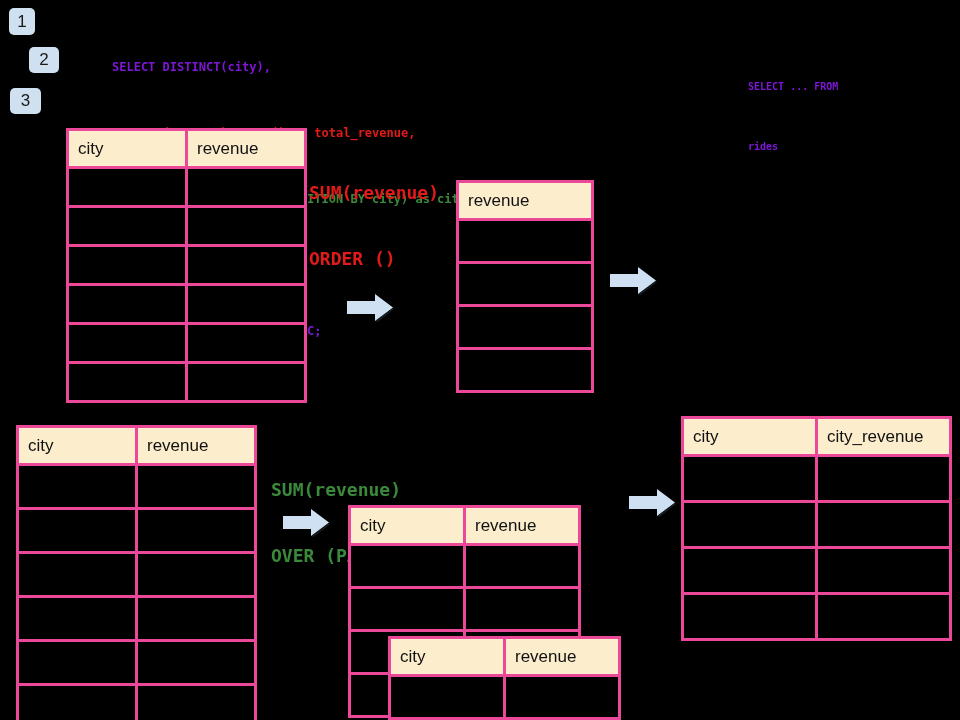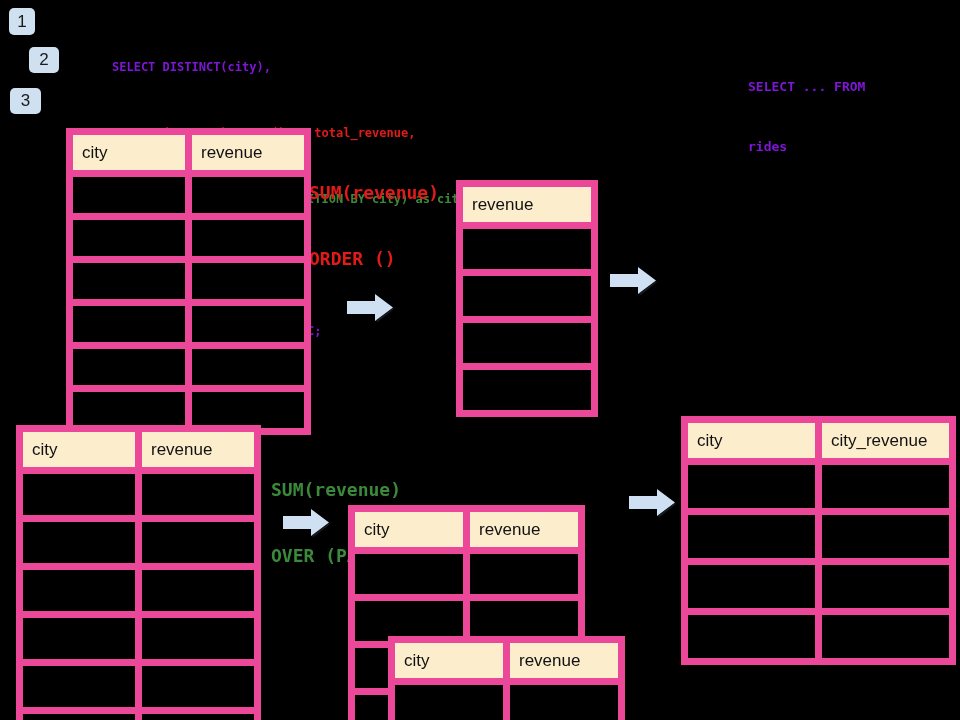--- a/index.html
+++ b/index.html
@@ -48,21 +48,21 @@
 
   
   .tbl{
     position:absolute;
     border-collapse:collapse;
     table-layout:fixed;
     background:#000;
     border:1px solid #8d8d8d;
   }
   .tbl td{
-    border:7px solid #ec4899;
+    border:3px solid #ec4899;
     padding:0;
     height:36px;
     background:#000000;
   }
   .tbl td.hd{
     background:#fceecd;
     color:#111111;
     font-family:"Liberation Sans", sans-serif;
     font-size:17px;
     padding:0 0 0 9px;
@@ -85,21 +85,21 @@
   <div class="badge" style="left:10px;top:88px;width:31px;height:26px;">3</div>
 
   <div class="sql" style="left:84px;top:12px;">
     <div class="sql-line" style="color:#7e16d6;">SELECT DISTINCT(city),</div>
     <div class="sql-line" style="color:#e01b18;">    SUM(revenue) OVER () AS total_revenue,</div>
     <div class="sql-line" style="color:#3b8a3b;">    SUM(revenue) OVER (PARTITION BY city) as city_revenue</div>
     <div class="sql-line" style="color:#7e16d6;">  FROM rides</div>
     <div class="sql-line" style="color:#7e16d6;">  ORDER by city_revenue DESC;</div>
   </div>
 
-  <div class="anno" style="left:748px;top:37px;color:#7e16d6;font-size:13px;line-height:20px;">
+  <div class="anno" style="left:748px;top:37px;color:#7e16d6;font-size:10px;line-height:20px;">
     <div>SELECT ... FROM</div>
     <div>rides</div>
   </div>
 
   <div class="anno" style="left:309px;top:138px;color:#e01b18;">
     <div>SUM(revenue)</div>
     <div>ORDER ()</div>
   </div>
 
   <div class="anno" style="left:271px;top:435px;color:#3b8a3b;">

